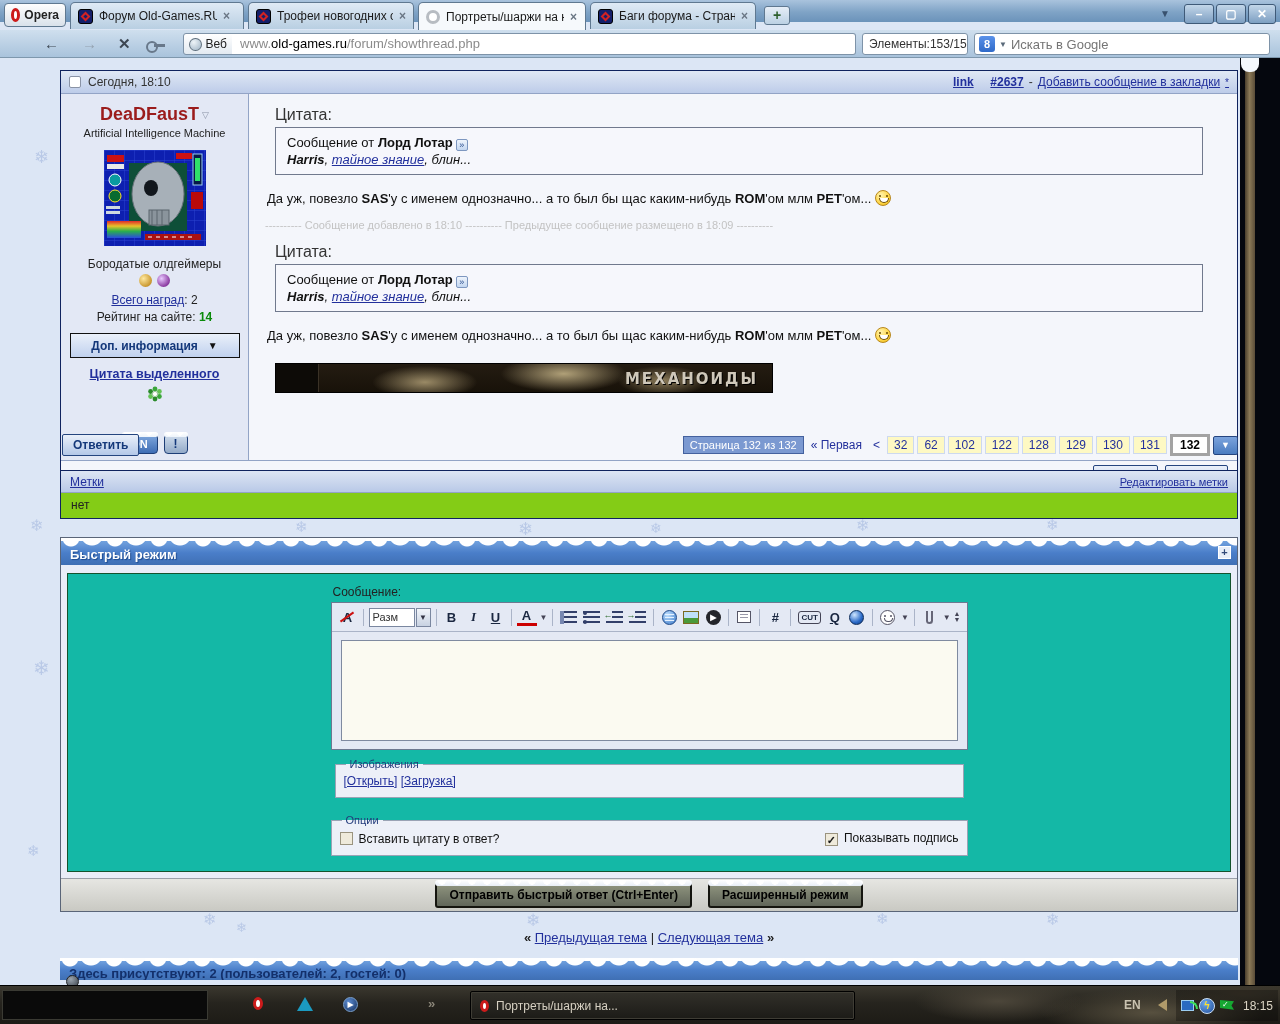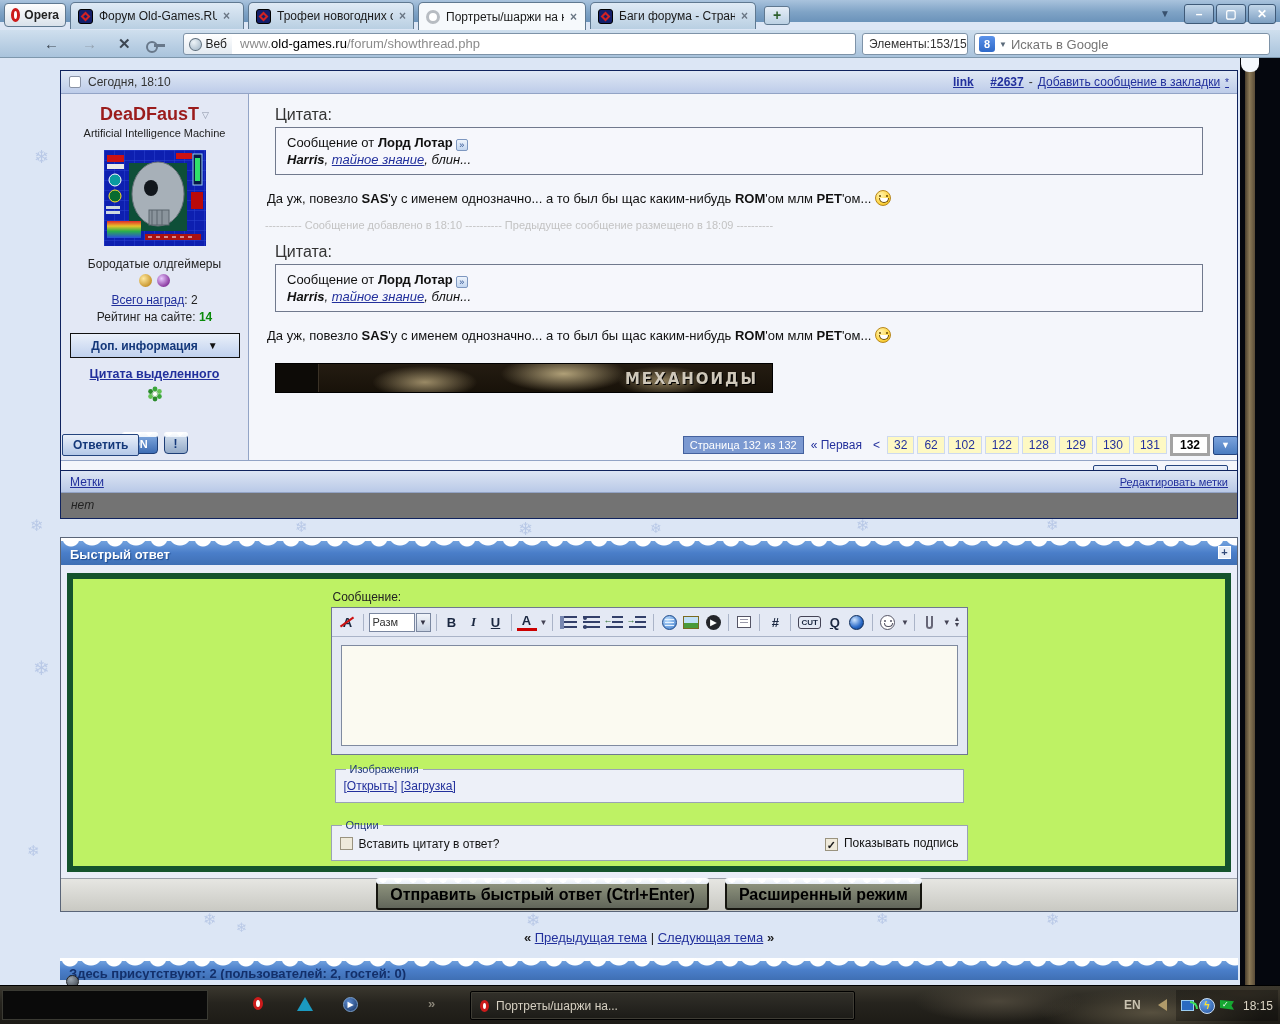--- a/index.html
+++ b/index.html
@@ -144,36 +144,36 @@
   .pg-link { background:#fef9c3; border:1px solid #cdd9ee; color:#24319c; padding:1px 6px; }
   .pg-cur { background:#ffffff; border:3px solid #a3a3a3; color:#000000; font-weight:bold; padding:1px 7px; }
   .pg-dd { width:25px; height:19px; background:linear-gradient(#7ba3dd,#4a7cc0); border:1px solid #25457f; border-radius:2px;
     color:#fff; text-align:center; font-size:9px; line-height:17px; }
   .pg-dd::before { content:"▼"; }
 
   
   .tags { position:absolute; left:60px; top:412px; width:1178px; border:1px solid #10235e; }
   .tags-head { height:22px; background:linear-gradient(#dde5f4,#b9c9e7); border-bottom:1px solid #93a4c6;
     display:flex; justify-content:space-between; align-items:center; padding:0 9px; font-size:12px; }
-  .tags-body { height:25px; background:#737373; font-style:italic; font-size:12px; color:#222; padding:5px 10px; }
+  .tags-body { height:25px; background:#84cc16; font-size:12px; color:#222; padding:5px 10px; }
 
   
   .qr { position:absolute; left:60px; top:479px; width:1178px; height:375px; border:1px solid #5a6578;
     background:#e9edf8; display:flex; flex-direction:column; }
   .snowhead { position:relative; height:27px; background:linear-gradient(180deg,#7cabe4 0%,#4a7ec9 55%,#3f6fb4 100%); overflow:hidden; }
   .snowhead::before { content:""; position:absolute; top:0; left:0; right:0; height:13px;
     background:radial-gradient(circle 9px at 10px 0px,#fff 8px,transparent 9px) 0 0/44px 13px repeat-x,
                radial-gradient(circle 12px at 31px -4px,#fdfeff 11px,transparent 12px) 0 0/44px 13px repeat-x,
                linear-gradient(#fff,#fff) 0 0/100% 3px no-repeat; }
   .snowhead .htitle { position:absolute; left:9px; top:9px; font-size:13px; font-weight:bold; color:#fff; text-shadow:1px 1px 1px #1d4a8f; }
   .collapse-btn { position:absolute; right:6px; top:8px; width:13px; height:13px; background:#e8eef8;
     border:1px solid #fff; color:#334a7a; font-size:11px; font-weight:bold; line-height:11px; text-align:center; }
   .collapse-btn::before { content:"+"; }
   .qr-content { flex:1; padding:8px 6px 6px; }
-  .qr-inner { height:100%; border:6px solid #14532d; background:#bef264; }
+  .qr-inner { height:100%; border:1px solid #14532d; background:#14b8a6; }
   .center-col { width:637px; margin:0 auto; }
   .msg-label { font-size:12px; color:#222; margin:11px 0 3px 2px; }
   .editor { border:1px solid #6e7890; background:#e4e9f4; }
   .etoolbar { display:flex; align-items:center; gap:2px; padding:4px 6px; border-bottom:1px solid #aab4c8; position:relative; }
   .tbtn { min-width:20px; height:20px; display:flex; align-items:center; justify-content:center;
     font-size:13px; font-weight:bold; color:#1a2740; padding:0 2px; }
   .tbtn.i { font-style:italic; font-family:"Liberation Serif",serif; }
   .tbtn.u { text-decoration:underline; }
   .tsep { width:1px; height:17px; background:#aab4c8; margin:0 3px; }
   .tselect { width:46px; height:19px; background:#fff; border:1px solid #7a87a0; font-size:11px; color:#333; padding:2px 3px; overflow:hidden; white-space:nowrap; }
@@ -212,21 +212,21 @@
   .fset legend { font-size:11px; color:#223a7a; padding:0 4px; margin-left:2px; }
   .fset.imgs { margin-left:4px; margin-right:4px; }
   .fset .links { font-size:12px; margin-top:3px; }
   .fset.opts { margin-top:16px; display:block; }
   .optrow { display:flex; justify-content:space-between; align-items:center; margin-top:4px; font-size:12px; color:#111; }
   .cbx { display:inline-block; width:13px; height:13px; background:#efeadb; border:1px solid #9a937f; vertical-align:-2px; margin-right:6px; text-align:center; line-height:12px; }
   .cbx.checked::after { content:"✓"; font-size:11px; font-weight:bold; color:#1a1a1a; }
   .qr-foot { height:33px; background:linear-gradient(#e6e6e2,#c9c9c3); border-top:1px solid #9aa0aa;
     display:flex; justify-content:center; align-items:center; gap:16px; }
   .btn-dark { position:relative; background:linear-gradient(#90957f,#61665a); border:2px solid #15150f; border-radius:3px;
-    color:#000; font-weight:bold; font-size:16px; padding:4px 12px; box-shadow:inset 0 1px 0 #b9bda9; }
+    color:#000; font-weight:bold; font-size:12px; padding:4px 12px; box-shadow:inset 0 1px 0 #b9bda9; }
   .btn-dark::before { content:""; position:absolute; top:-4px; left:-2px; right:-2px; height:6px; border-radius:4px;
     background:radial-gradient(circle 4px at 7px 1px,#fff 3.5px,transparent 4px) 0 0/15px 6px repeat-x,linear-gradient(#fff,#e8eef6); }
 
   .topic-nav { position:absolute; left:60px; top:872px; width:1178px; text-align:center; font-size:13px; color:#222; }
   .topic-nav .bq { font-weight:bold; }
 
   .bottom-band { position:absolute; left:60px; top:900px; width:1178px; height:22px; }
   .bottom-band .htitle { top:8px; font-size:13px; }
 
   .mini-user { position:absolute; left:66px; top:917px; width:13px; height:13px; border-radius:50%;
@@ -488,21 +488,21 @@
     <div class="tags">
       <div class="tags-head">
         <a class="lnk">Метки</a>
         <a class="lnk" style="font-size:11px;">Редактировать метки</a>
       </div>
       <div class="tags-body">нет</div>
     </div>
 
     <div class="qr">
       <div class="snowhead">
-        <span class="htitle">Быстрый ответ</span>
+        <span class="htitle">Быстрый режим</span>
         <span class="collapse-btn"></span>
       </div>
       <div class="qr-content">
         <div class="qr-inner">
           <div class="center-col">
             <div class="msg-label">Сообщение:</div>
             <div class="editor">
               <div class="etoolbar">
                 <span class="tbtn rmf">A</span>
                 <span class="tsep"></span>

